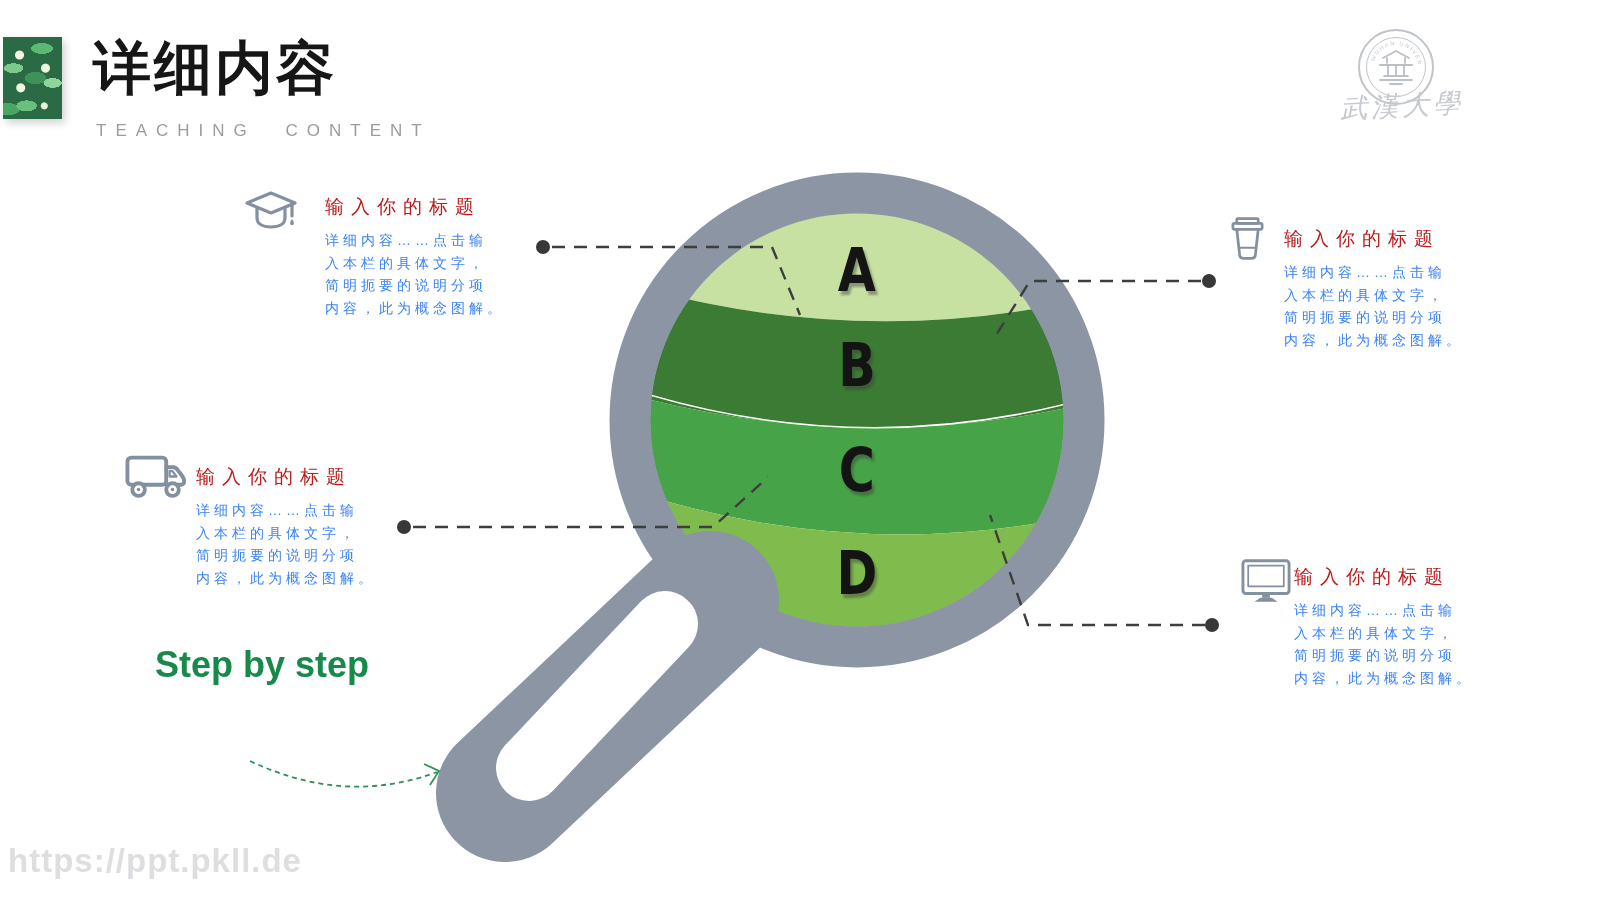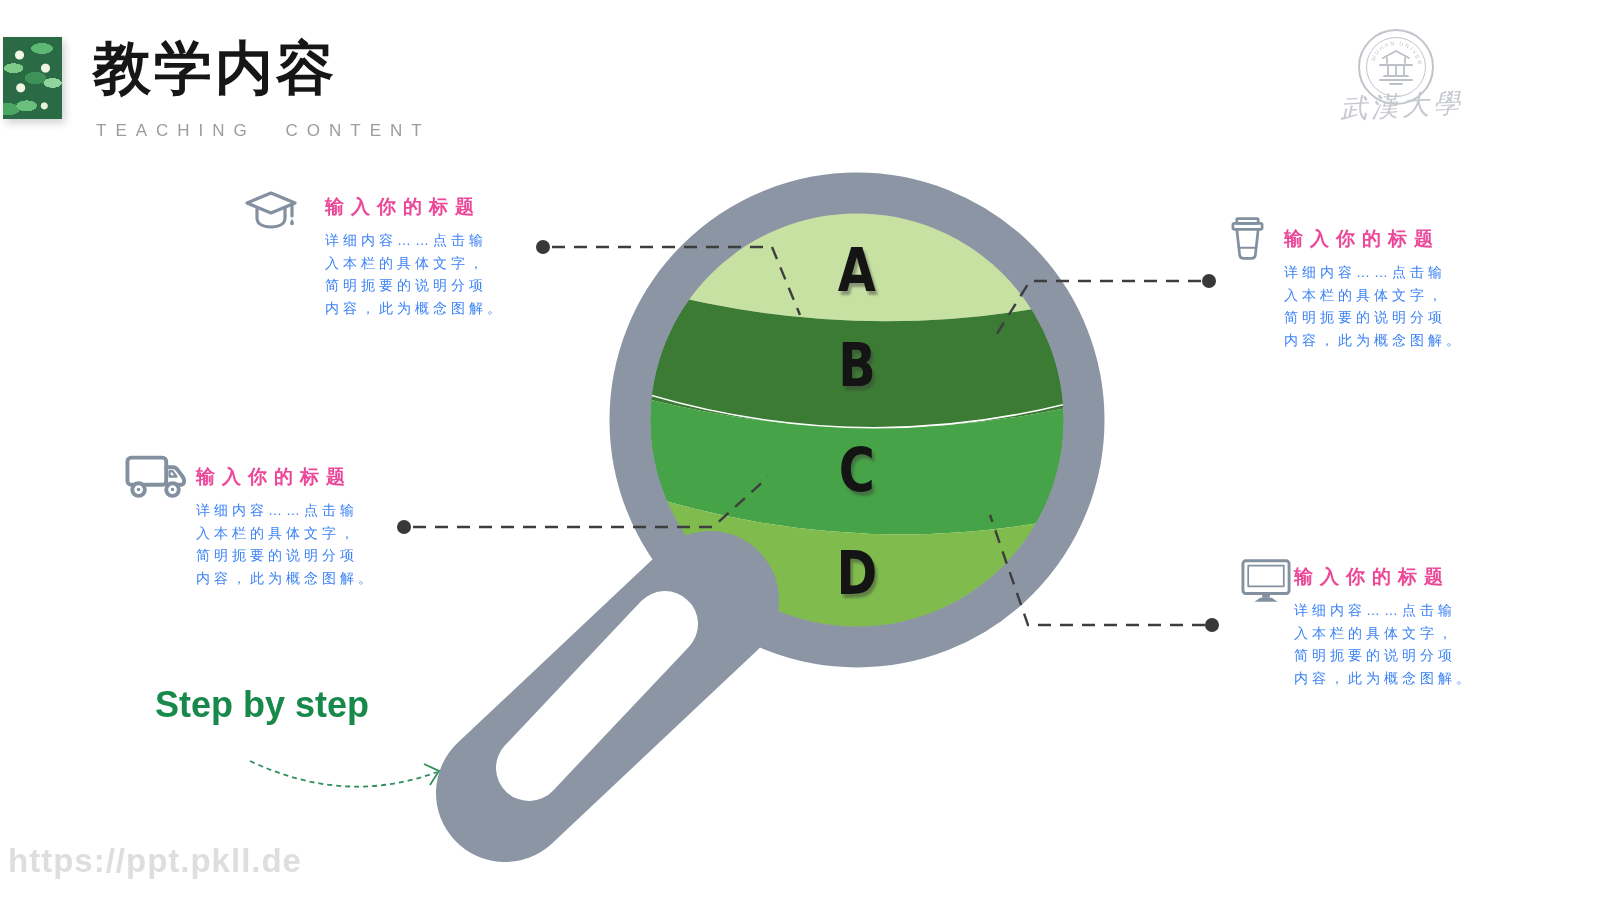--- a/index.html
+++ b/index.html
@@ -23,64 +23,64 @@
       #2a6b46;}
 
   .page-title{position:absolute;left:93px;top:38px;font-size:58px;font-weight:900;
     color:#161616;letter-spacing:3px;line-height:1.05;}
   .page-subtitle{position:absolute;left:96px;top:121px;font-size:17px;color:#9b9c9e;
     letter-spacing:9px;word-spacing:16px;}
 
   
   .watermark{position:absolute;left:8px;top:842px;font-size:33px;font-weight:600;
     color:#dedee1;letter-spacing:1px;}
-  .step-label{position:absolute;left:155px;top:684px;font-size:36px;font-weight:800;
+  .step-label{position:absolute;left:155px;top:644px;font-size:36px;font-weight:800;
     color:#17894B;letter-spacing:0px;}
 
   
   .logo{position:absolute;left:1330px;top:25px;width:140px;height:110px;}
   .logo-name{position:absolute;left:1332px;top:88px;width:140px;text-align:center;
     font-family:"Liberation Serif",serif;font-style:italic;font-size:27px;
     color:#c6c9cf;letter-spacing:4px;transform:rotate(-3deg);}
 
   
   .overlay{position:absolute;left:0;top:0;width:1600px;height:900px;pointer-events:none;}
   .dash{stroke:#3e3e3e;stroke-width:2.4;stroke-dasharray:13 9;fill:none;}
   .dot{fill:#383838;stroke:none;}
   .band-letter{font-family:"DejaVu Sans","Liberation Sans",sans-serif;font-weight:900;
     font-size:60px;fill:#141414;text-anchor:middle;
     filter:drop-shadow(3px 4px 1px rgba(60,60,60,.45));}
   .step-arrow{stroke:#2F8F5B;stroke-width:1.8;fill:none;stroke-dasharray:5 4;}
   .step-arrow-head{stroke:#2F8F5B;stroke-width:1.8;fill:none;}
 
   
   .info-block{position:absolute;width:200px;}
-  .info-title{margin:0 0 9px 0;font-family:"Liberation Serif",serif;font-weight:bold;
-    font-size:19px;letter-spacing:7px;color:#ec4899;white-space:nowrap;}
+  .info-title{margin:0 0 9px 0;font-family:"Liberation Serif",serif;font-weight:normal;
+    font-size:19px;letter-spacing:7px;color:#b91c1c;white-space:nowrap;}
   .info-body{font-size:14px;line-height:22.5px;letter-spacing:4px;color:#3b82f6;
     white-space:pre-line;width:192px;}
   #block-a{left:325px;top:194px;}
   #block-b{left:1284px;top:226px;}
   #block-c{left:196px;top:464px;}
   #block-d{left:1294px;top:564px;}
 
   .block-icon{position:absolute;color:#8290A0;}
   #icon-a{left:241px;top:186px;}
   #icon-b{left:1229px;top:216px;}
   #icon-c{left:125px;top:452px;}
   #icon-d{left:1241px;top:558px;}
   .block-icon svg{display:block;}
 </style>
 </head>
 <body>
 
 <div id="slide">
 
   <div class="leaf-photo"></div>
-  <div class="page-title">教学内容</div>
+  <div class="page-title">详细内容</div>
   <div class="page-subtitle">TEACHING CONTENT</div>
 
   <svg class="logo" viewBox="0 0 140 110">
     <g stroke="#c0c4cb" fill="none" stroke-width="2">
       <circle cx="66" cy="42" r="37"></circle>
       <circle cx="66" cy="42" r="29.5" stroke-width="1"></circle>
       <path id="logoArc" d="M 44 42 A 22 22 0 1 1 88 42" stroke="none"></path>
       <g stroke="#bcc0c7" stroke-width="1.8" stroke-linecap="round">
         <path d="M53 33 L66 26 L79 33"></path>
         <path d="M57 33 L57 38 M75 33 L75 38"></path>

